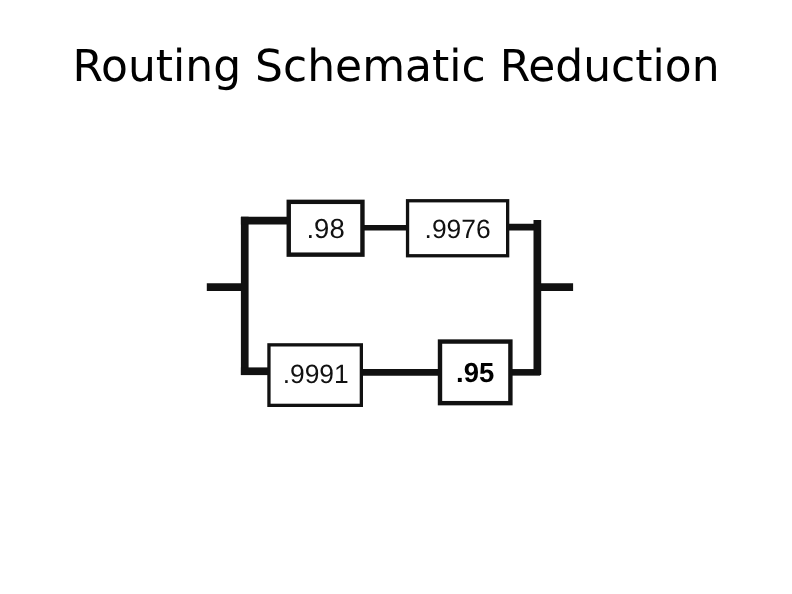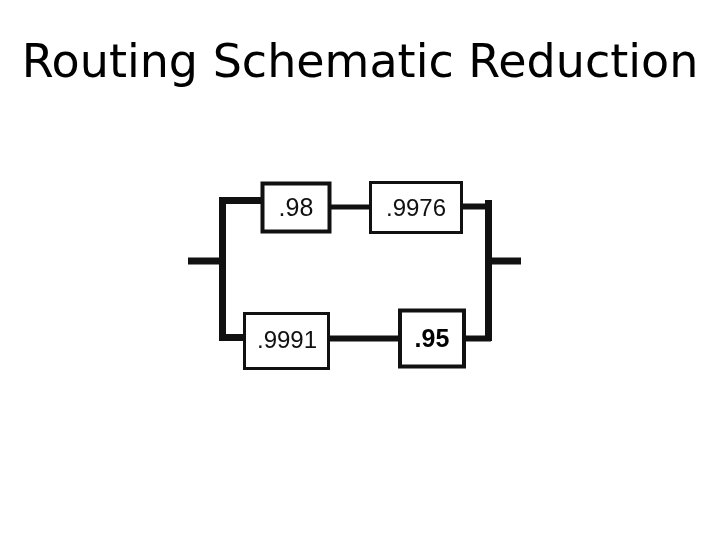--- a/index.html
+++ b/index.html
@@ -19,21 +19,21 @@
     height: 540px;
     background: #ffffff;
   }
   .slide-title {
     position: absolute;
     left: 0;
     top: 38px;
     width: 720px;
     text-align: center;
     font-family: "DejaVu Sans", sans-serif;
-    font-size: 46px;
+    font-size: 40px;
     font-weight: 400;
     color: #000000;
     letter-spacing: 0px;
     line-height: 46px;
     white-space: nowrap;
   }
   .diagram {
     position: absolute;
     left: 0;
     top: 0;

